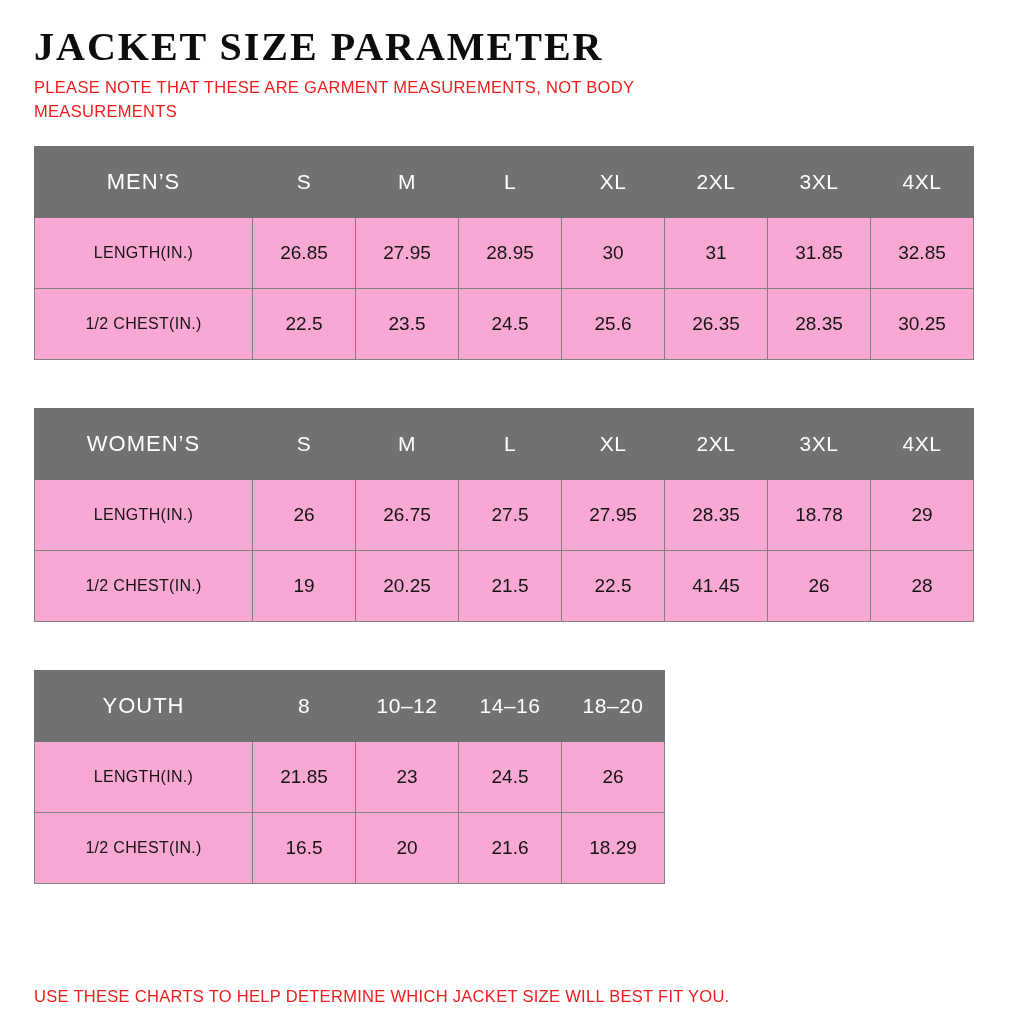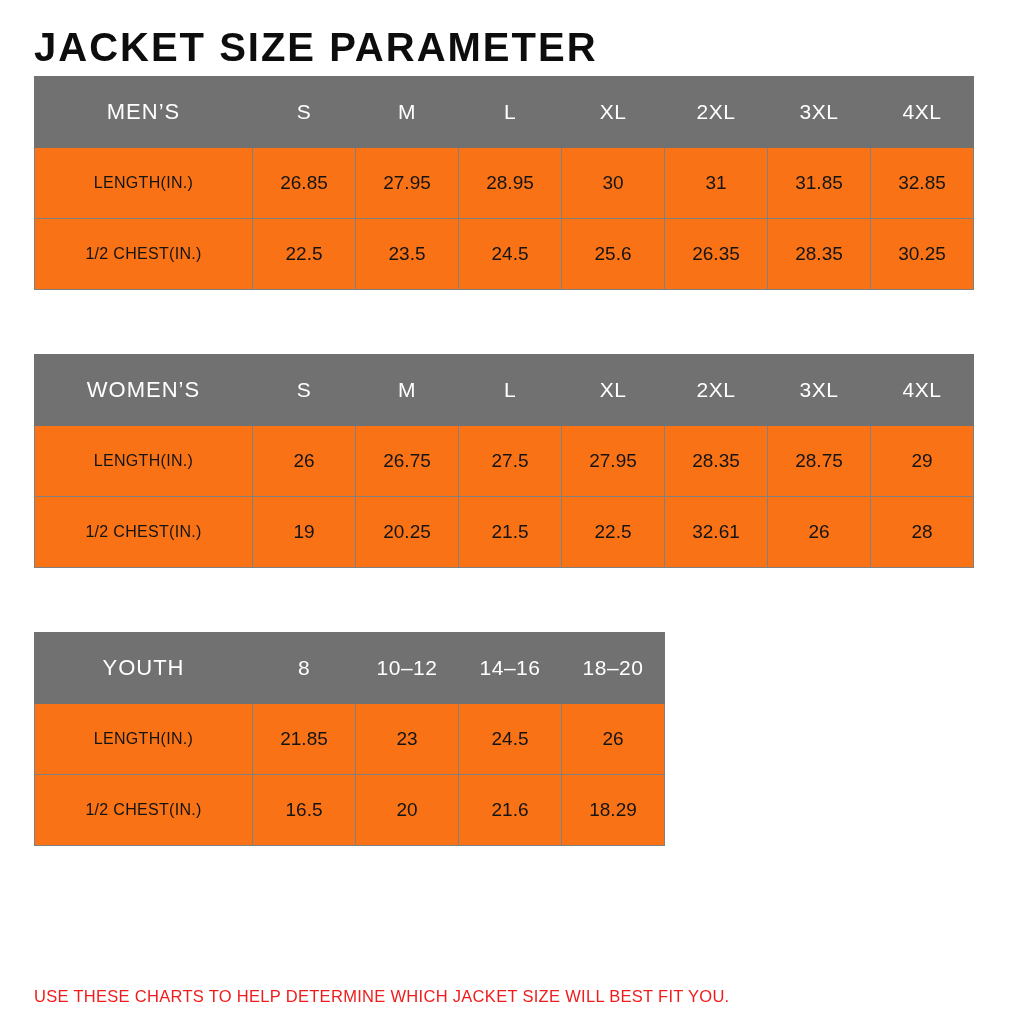--- a/index.html
+++ b/index.html
@@ -22,34 +22,35 @@
     padding: 20px 34px 0 34px;
     position: relative;
   }
   .title {
     font-size: 40px;
     font-weight: bold;
     letter-spacing: 2px;
     color: #0d0d0d;
     margin: 6px 0 8px 0;
     line-height: 1.05;
+    font-family: Liberation Serif, serif;
   }
   .note {
     color: #f01c1c;
     font-size: 16.5px;
     letter-spacing: 0.3px;
     line-height: 1.45;
     max-width: 730px;
     margin-bottom: 22px;
   }
   table.size-table {
     border-collapse: collapse;
     table-layout: fixed;
-    margin-bottom: 64px;
-    background: #f97316;
+    margin-bottom: 48px;
+    background: #f9a8d4;
   }
   table.size-table td,
   table.size-table th {
     border: 1px solid #808080;
     text-align: center;
     vertical-align: middle;
     font-weight: normal;
     font-size: 19px;
     color: #141414;
     height: 71px;
@@ -87,20 +88,21 @@
     font-size: 16.5px;
     letter-spacing: 0.3px;
   }
 </style>
 </head>
 <body>
 
 <div class="page">
 
   <div class="title">JACKET SIZE PARAMETER</div>
+  <div class="note">PLEASE NOTE THAT THESE ARE GARMENT MEASUREMENTS, NOT BODY MEASUREMENTS</div>
 
   <table class="size-table t-adult">
     <colgroup>
       <col class="c0">
         <col class="cn">
         <col class="cn">
         <col class="cn">
         <col class="cn">
         <col class="cn">
         <col class="cn">
@@ -166,30 +168,30 @@
       </tr>
     </thead>
     <tbody>
       <tr>
         <td class="rowlabel">LENGTH(IN.)</td>
         <td>26</td>
         <td>26.75</td>
         <td>27.5</td>
         <td>27.95</td>
         <td>28.35</td>
-        <td>28.75</td>
+        <td>18.78</td>
         <td>29</td>
       </tr>
       <tr>
         <td class="rowlabel">1/2 CHEST(IN.)</td>
         <td>19</td>
         <td>20.25</td>
         <td>21.5</td>
         <td>22.5</td>
-        <td>32.61</td>
+        <td>41.45</td>
         <td>26</td>
         <td>28</td>
       </tr>
     </tbody>
   </table>
 
   <table class="size-table t-youth">
     <colgroup>
       <col class="c0">
         <col class="cn">

